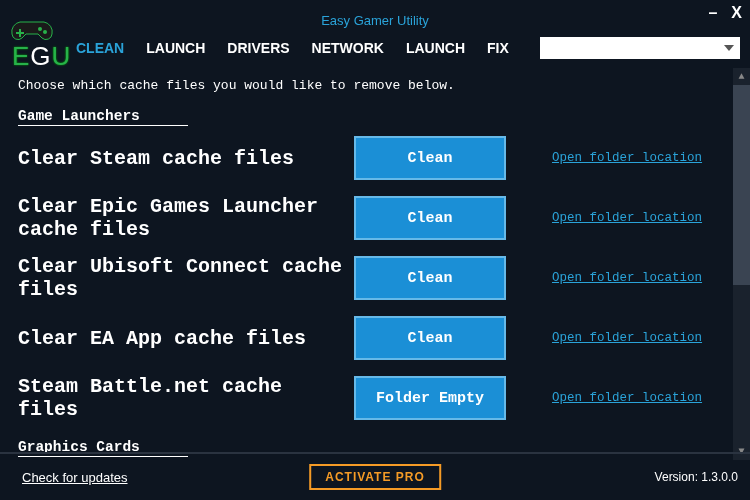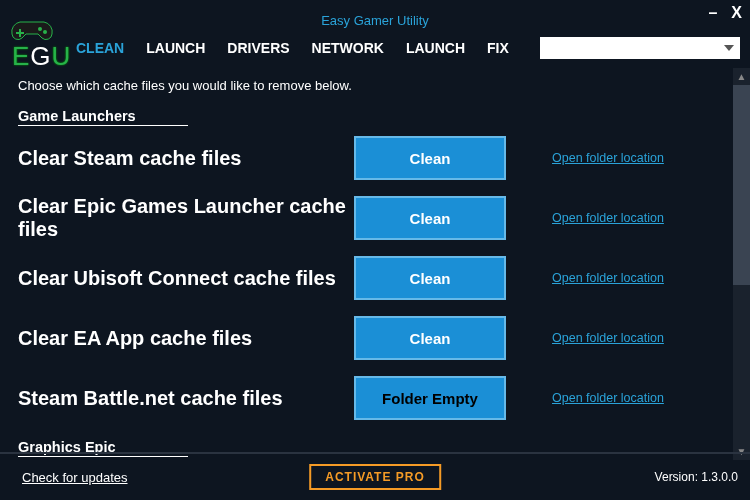--- a/index.html
+++ b/index.html
@@ -84,20 +84,21 @@
     position: absolute;
     right: 6px; top: 8px;
     border-left: 5px solid transparent;
     border-right: 5px solid transparent;
     border-top: 6px solid #555;
   }
   .content-wrap {
     position: relative;
     height: 392px;
     padding: 10px 6px 0 18px;
+    font-family: Liberation Mono, monospace;
   }
   .scrollbar {
     position: absolute;
     right: 0; top: 0;
     width: 17px;
     height: 100%;
     background: #1a222d;
   }
   .scrollbar .arrow {
     width: 17px; height: 17px;
@@ -143,21 +144,21 @@
     height: 44px;
     background: #1b8fd6;
     border: 2px solid #66b9e8;
     display: flex;
     align-items: center;
     justify-content: center;
     font-weight: bold;
     font-size: 15px;
     cursor: pointer;
   }
-  .row .btn.empty { color: #000000; }
+  .row .btn.empty { color: #ffffff; }
   .row .link {
     margin-left: 46px;
     color: #2aa3d9;
     text-decoration: underline;
     font-size: 12.5px;
     cursor: pointer;
   }
   .bottom-bar {
     position: absolute;
     bottom: 0; left: 0; right: 0;
@@ -258,21 +259,21 @@
     <a class="link">Open folder location</a>
   </div>
 
   <div class="row">
     <div class="label">Steam Battle.net cache files</div>
     <div class="btn empty">Folder Empty</div>
     <a class="link">Open folder location</a>
   </div>
 
   <div style="height:10px"></div>
-  <div class="section-title">Graphics Epic</div>
+  <div class="section-title">Graphics Cards</div>
 
   <div class="scrollbar">
     <div class="arrow up">▲</div>
     <div class="thumb"></div>
     <div class="arrow down">▼</div>
   </div>
 </div>
 
 <div class="bottom-bar">
   <a class="check-updates">Check for updates</a>

